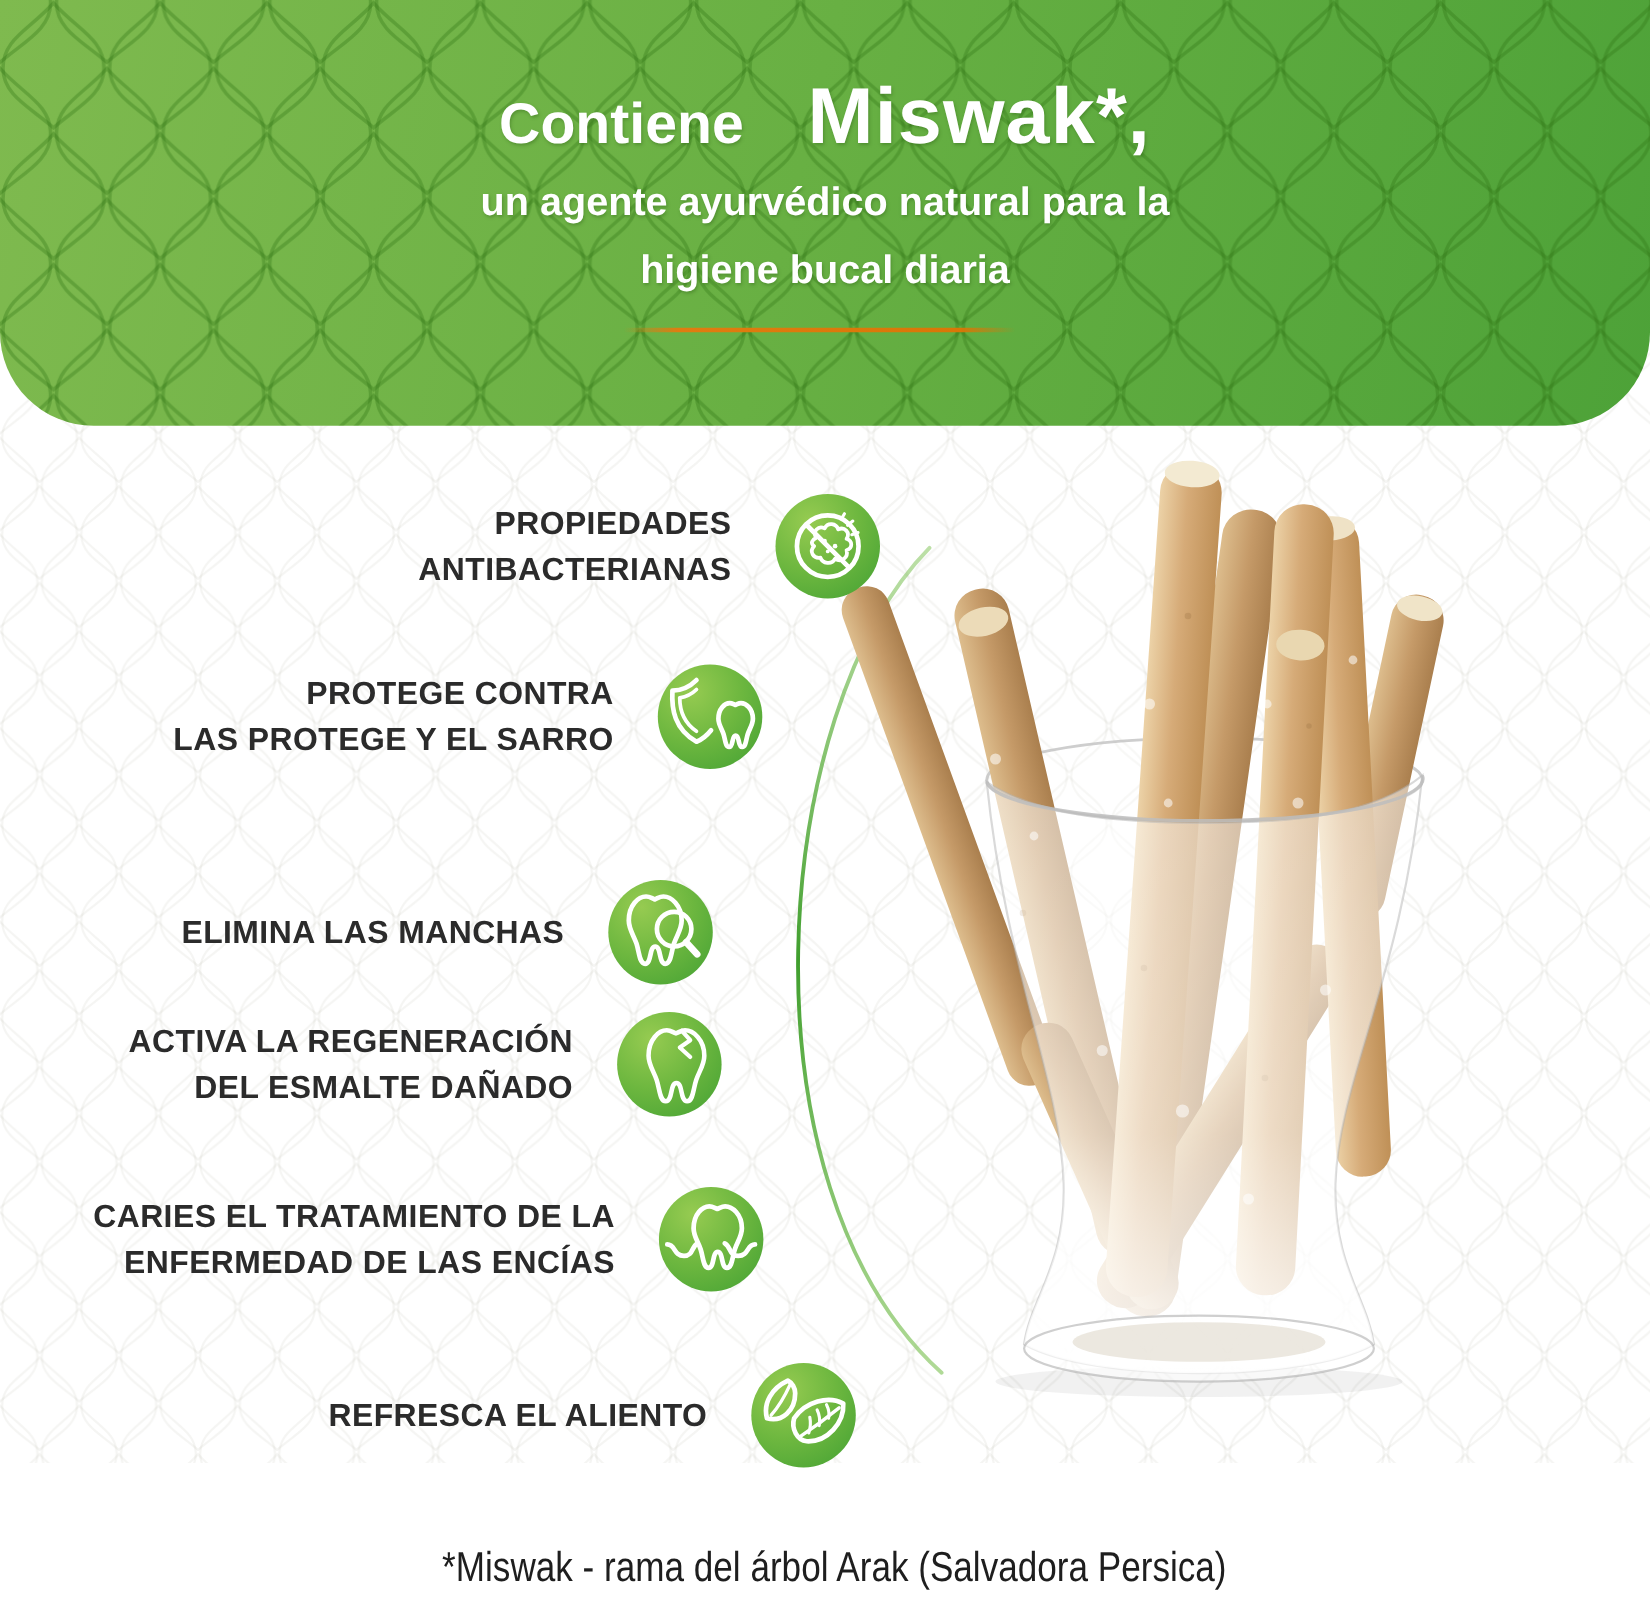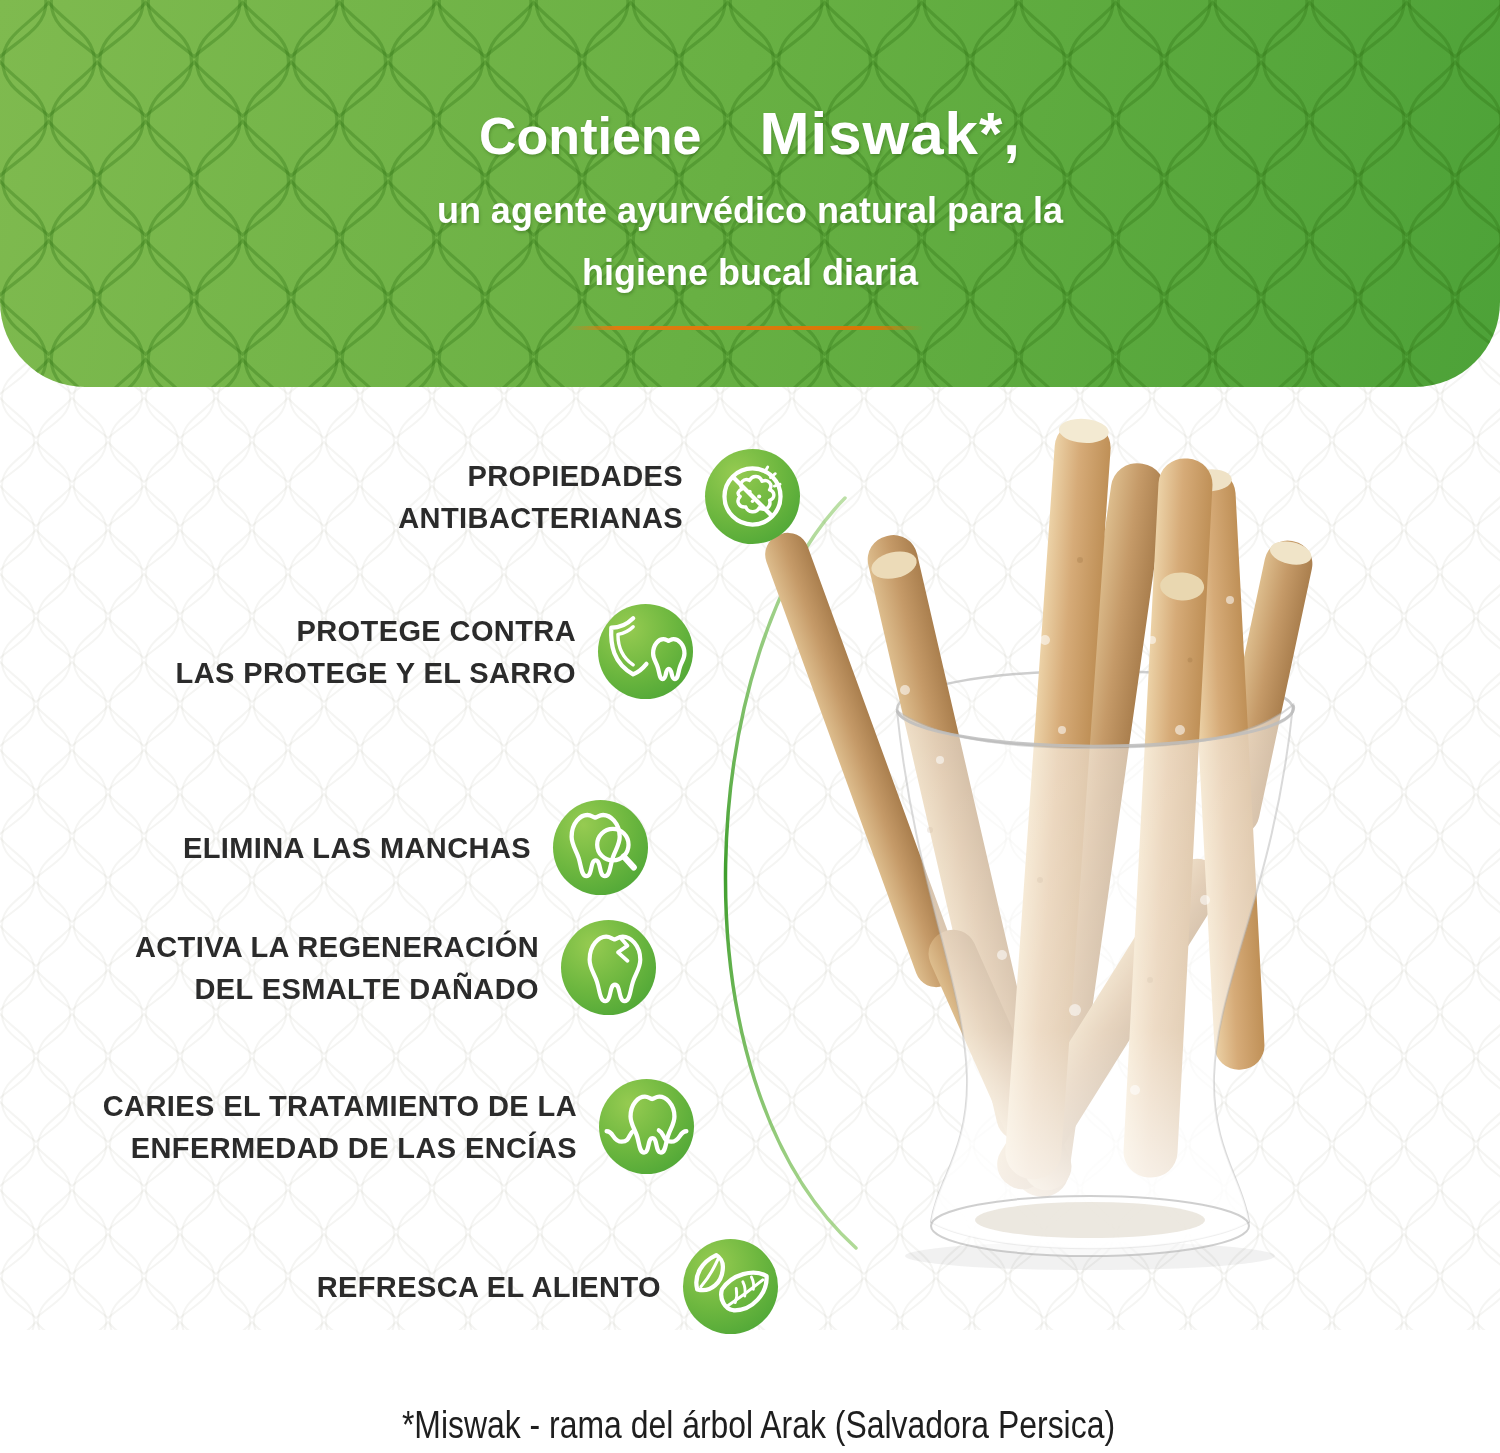--- a/index.html
+++ b/index.html
@@ -10,36 +10,36 @@
   .bg-pattern{position:absolute;inset:0;z-index:0;}
   
   .banner{
     position:absolute;left:0;top:0;width:1500px;height:387px;z-index:2;
     background:linear-gradient(103deg,#7fba4f 0%,#68b043 48%,#4da238 100%);
     border-radius:0 0 85px 85px;overflow:hidden;
   }
   .banner-pattern{position:absolute;inset:0;}
   .banner-text{
     position:relative;z-index:2;text-align:center;color:#ffffff;
-    padding-top:88px;font-weight:bold;
+    padding-top:60px;font-weight:bold;
     text-shadow:1px 2px 3px rgba(45,95,20,0.38);
   }
   .title-line{display:flex;justify-content:center;align-items:baseline;gap:20px;line-height:92px;height:92px;}
   .t-pre{font-size:52px;}
-  .t-big{font-size:60px;letter-spacing:1px;margin-left:38px;}
+  .t-big{font-size:72px;letter-spacing:1px;margin-left:38px;}
   .subtitle{font-size:36px;line-height:62px;}
   .accent-rule{
     width:356px;height:4px;margin:22px auto 0;border-radius:2px;
     background:linear-gradient(90deg,rgba(224,124,16,0) 0%,#e07c10 14%,#d97706 86%,rgba(224,124,16,0) 100%);
     transform:translateX(-5px);
   }
   
   .art{position:absolute;inset:0;z-index:3;}
   
-  .benefit-row{position:absolute;z-index:4;height:95px;display:flex;align-items:center;gap:22px;}
+  .benefit-row{position:absolute;z-index:4;height:95px;display:flex;align-items:center;gap:40px;}
   .benefit-label{
     text-align:right;font-weight:bold;font-size:29px;line-height:42px;
     color:#2b2b2b;letter-spacing:0.4px;white-space:nowrap;
   }
   .icon-badge{
     width:95px;height:95px;border-radius:50%;flex:0 0 auto;
     background:radial-gradient(circle at 32% 26%,#96cb51 0%,#6db73f 48%,#42a033 100%);
     display:flex;align-items:center;justify-content:center;
   }
   .icon-badge svg{width:95px;height:95px;display:block;}

